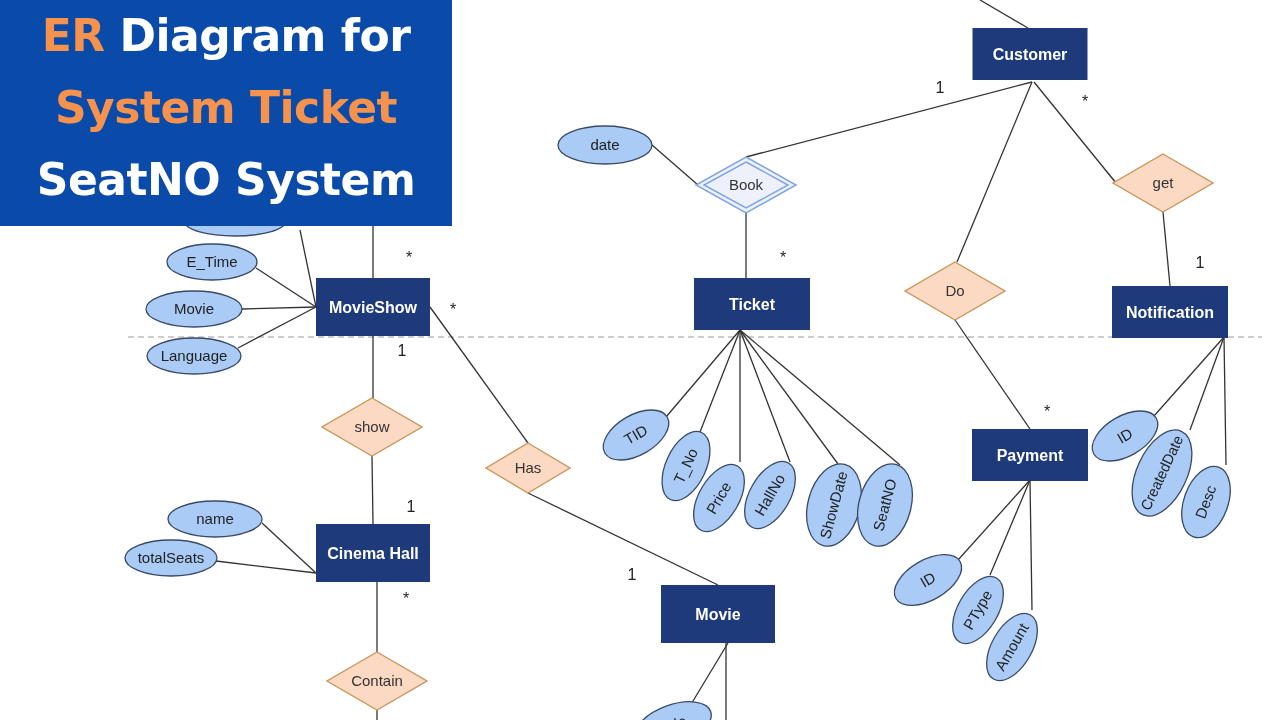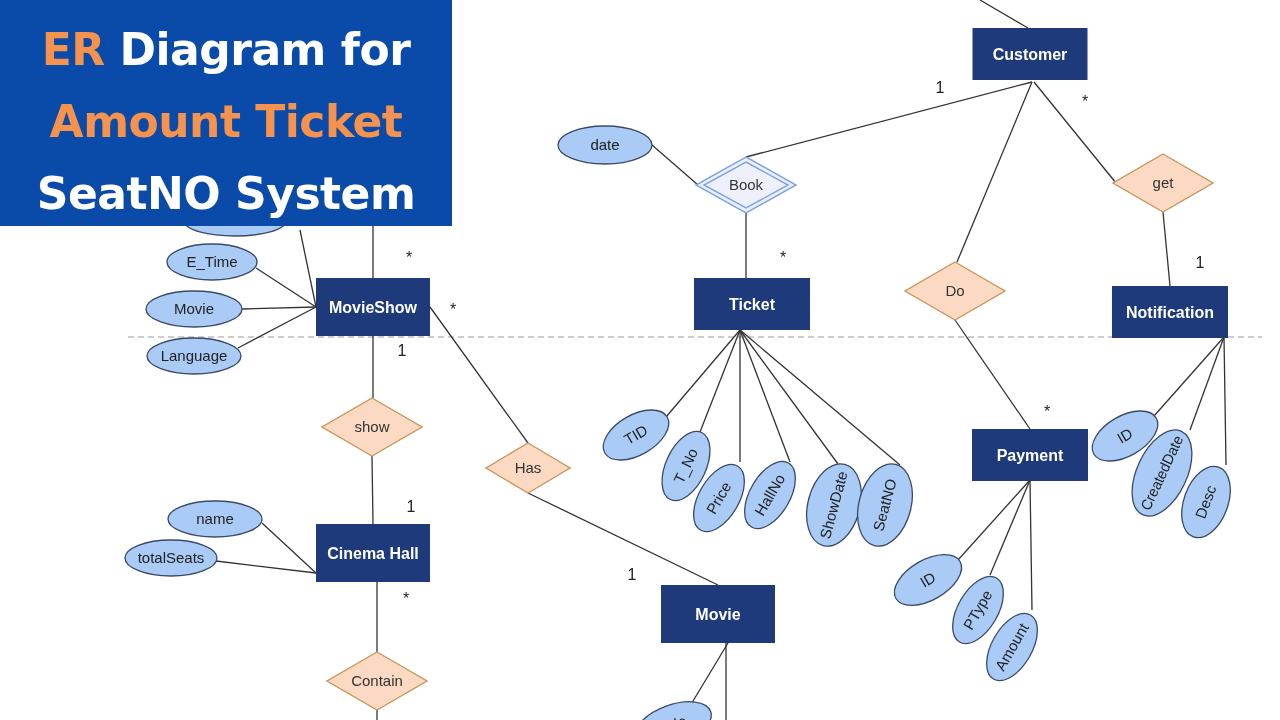--- a/index.html
+++ b/index.html
@@ -3,21 +3,21 @@
 <meta charset="utf-8">
 <style>
   html, body { margin: 0; padding: 0; background: #ffffff; }
   body { width: 1280px; height: 720px; overflow: hidden; position: relative; font-family: "Liberation Sans", sans-serif; }
   #diagram { position: absolute; left: 0; top: 0; }
   .banner {
     position: absolute; left: 0; top: 0; width: 452px; height: 226px;
     background: #0a4aa8; color: #ffffff;
     font-family: "DejaVu Sans", sans-serif; font-weight: bold;
     font-size: 44px; line-height: 72px; text-align: center;
-    padding-top: 14px; box-sizing: border-box; letter-spacing: -0.5px;
+    padding-top: 0; box-sizing: border-box; letter-spacing: -0.5px;
   }
   .banner .accent { color: #f4924e; }
   .banner .line { display: block; white-space: nowrap; }
   svg text { font-family: "Liberation Sans", sans-serif; }
 </style>
 </head>
 <body>
 
 <svg id="diagram" width="1280" height="720" viewBox="0 0 1280 720">
   <g id="layer-guides">
@@ -205,15 +205,15 @@
       <text x="453" y="315" text-anchor="middle" font-size="16" fill="#222">*</text>
       <text x="402" y="356" text-anchor="middle" font-size="16" fill="#222">1</text>
       <text x="411" y="512" text-anchor="middle" font-size="16" fill="#222">1</text>
       <text x="406" y="604" text-anchor="middle" font-size="16" fill="#222">*</text>
       <text x="632" y="580" text-anchor="middle" font-size="16" fill="#222">1</text>
     </g>
 </svg>
 
 <div class="banner">
   <span class="line"><span class="accent">ER</span><span> Diagram for</span></span>
-  <span class="line accent">Amount Ticket</span>
+  <span class="line accent">System Ticket</span>
   <span class="line">SeatNO System</span>
 </div>
 
 </body></html>

